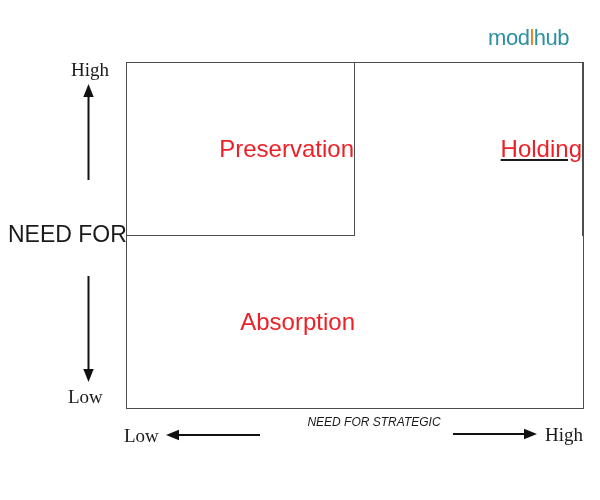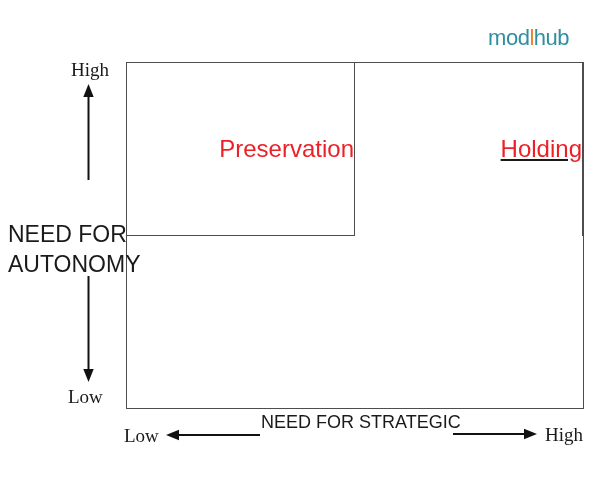--- a/index.html
+++ b/index.html
@@ -74,27 +74,28 @@
     top: 189px;
     font-size: 23px;
     line-height: 30px;
     white-space: nowrap;
     margin-top: 30px;
   }
   .y-axis-title span { display: block; }
 
   .x-axis-title {
     position: absolute;
-    left: 261px;
+    left: 276px;
     top: 410px;
     width: 196px;
     text-align: center;
-    font-size: 18px;
+    font-size: 12px;
     line-height: 25px;
     white-space: nowrap;
+    font-style: italic;
   }
   .x-axis-title span { display: block; }
 
   .arrow-svg { position: absolute; }
   .arrow-up    { left: 80px; top: 84px;  }
   .arrow-down  { left: 80px; top: 274px; }
   .arrow-left  { left: 166px; top: 428px; }
   .arrow-right { left: 453px; top: 427px; }
 </style>
 </head>
@@ -104,32 +105,34 @@
   <span class="teal">mod</span><span class="orange">l</span><span class="teal">hub</span>
 </div>
 
 <div class="matrix">
   <div class="quadrant q-tl">
     <span class="quadrant-label">Preservation</span>
   </div>
   <div class="quadrant q-bl">
     <span class="quadrant-label">Holding</span>
   </div>
+  <div class="quadrant q-br">
+    <span class="quadrant-label">Absorption</span>
+  </div>
 </div>
 
 <span class="axis-end y-high">High</span>
 
 <svg class="arrow-svg arrow-up" width="17" height="98" viewBox="0 0 17 98">
   <line x1="8.5" y1="96" x2="8.5" y2="12" stroke="#111111" stroke-width="2"></line>
   <polygon points="8.5,0 3.3,13 13.7,13" fill="#111111"></polygon>
 </svg>
 
 <div class="y-axis-title">
   <span>NEED FOR</span>
-  <span>AUTONOMY</span>
 </div>
 
 <svg class="arrow-svg arrow-down" width="17" height="108" viewBox="0 0 17 108">
   <line x1="8.5" y1="2" x2="8.5" y2="96" stroke="#111111" stroke-width="2"></line>
   <polygon points="8.5,108 3.3,95 13.7,95" fill="#111111"></polygon>
 </svg>
 
 <span class="axis-end y-low">Low</span>
 
 <span class="axis-end x-low">Low</span>

